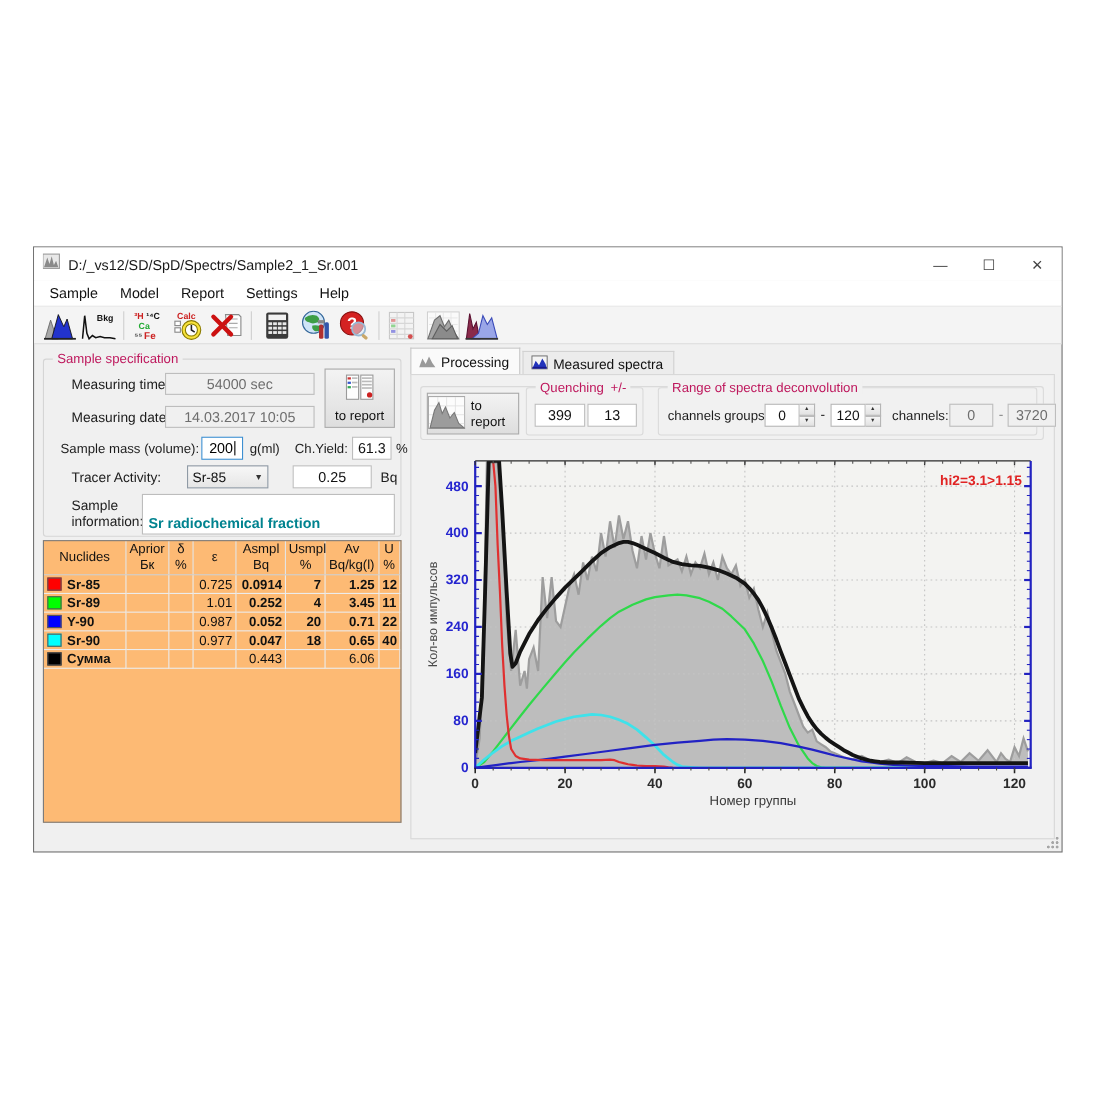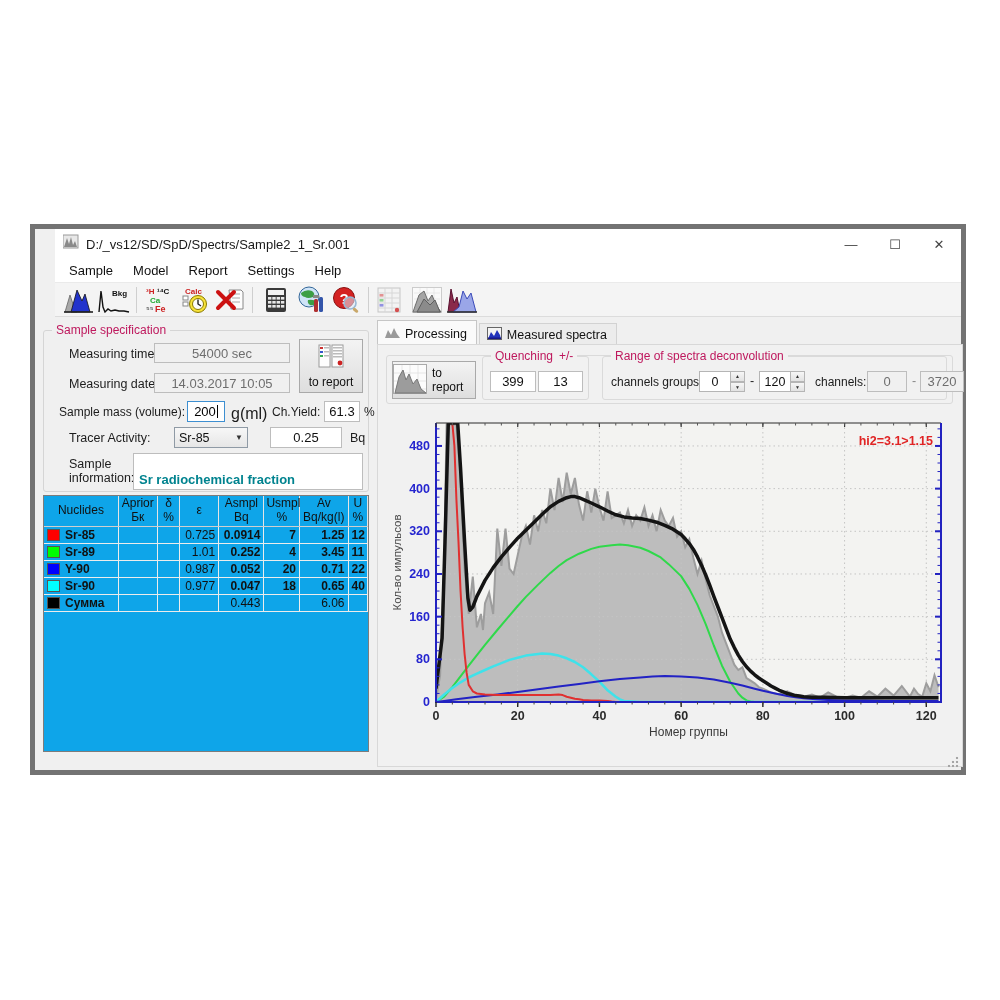--- a/index.html
+++ b/index.html
@@ -1,19 +1,19 @@
 <!DOCTYPE html>
 <html><head>
 <meta charset="utf-8">
 <style>
   html,body{margin:0;padding:0;background:#ffffff;width:1000px;height:1000px;
     font-family:"Liberation Sans",sans-serif;-webkit-font-smoothing:antialiased;}
   *{box-sizing:border-box;}
   .window{position:absolute;left:30px;top:224px;width:936px;height:551px;
-    background:#f0f0f0;border:5px solid #737373;padding-left:20px;}
+    background:#f0f0f0;border:1px solid #737373;}
   
   .titlebar{height:30px;background:#ffffff;display:flex;align-items:center;padding-left:8px;}
   .title-text{font-size:13px;color:#1a1a1a;margin-left:7px;}
   .win-controls{margin-left:auto;display:flex;height:100%;}
   .win-btn{width:44px;height:100%;display:flex;align-items:center;justify-content:center;
     font-size:13px;color:#444;}
   
   .menubar{height:23px;background:#ffffff;display:flex;align-items:center;padding-left:4px;}
   .menu-item{padding:3px 10px;font-size:13px;color:#111;}
   
@@ -38,21 +38,21 @@
   .btn{position:absolute;border:1px solid #a9a9a9;background:linear-gradient(#f3f3f3,#dedede);
     display:flex;align-items:center;justify-content:center;font-size:12px;color:#111;}
   .spin{position:absolute;display:flex;}
   .spin .sp-val{border:1px solid #b5b5b5;background:#fff;font-size:12.5px;color:#111;
     display:flex;align-items:center;justify-content:center;}
   .spin .sp-btns{display:flex;flex-direction:column;width:14px;}
   .spin .sp-up,.spin .sp-dn{flex:1;border:1px solid #b5b5b5;border-left:none;
     background:linear-gradient(#f6f6f6,#e2e2e2);font-size:5px;color:#333;
     display:flex;align-items:center;justify-content:center;line-height:0;}
   
-  .ntable-box{position:absolute;background:#0ea5e9;border:1px solid #7c7c7c;overflow:hidden;}
+  .ntable-box{position:absolute;background:#fdba74;border:1px solid #7c7c7c;overflow:hidden;}
   table.ntable{border-collapse:collapse;width:100%;table-layout:fixed;font-size:12px;color:#111;}
   table.ntable th{font-weight:normal;font-size:12px;border-bottom:1px solid #cfcfcf;
     border-right:1px solid #e4e4e4;padding:1px 2px;text-align:center;line-height:1.15;}
   table.ntable td{border-bottom:1px solid #ececec;border-right:1px solid #ececec;
     padding:0 3px;height:17px;white-space:nowrap;}
   td.num{text-align:right;}
   .swatch{display:inline-block;width:13px;height:12px;margin-right:5px;vertical-align:-2px;
     border:1px solid #555;}
   .nm{font-weight:bold;}
   
@@ -236,21 +236,21 @@
         </svg>
       </span>
       <span>to report</span>
     </div>
 
     <span class="lbl" style="left:15px;top:74px;font-size:12px;">Sample mass (volume):</span>
     <div class="field focus" style="left:143px;top:70px;width:38px;height:21px;">
       <span>200</span>
         <span class="caret"></span>
     </div>
-    <span class="lbl" style="left:187px;top:74px;font-size:16px;">g(ml)</span>
+    <span class="lbl" style="left:187px;top:74px;font-size:12px;">g(ml)</span>
     <span class="lbl" style="left:228px;top:74px;font-size:12px;">Ch.Yield:</span>
     <div class="field white" style="left:280px;top:70px;width:36px;height:21px;">61.3</div>
     <span class="lbl" style="left:320px;top:74px;font-size:12px;">%</span>
 
     <span class="lbl" style="left:25px;top:100px;">Tracer Activity:</span>
     <div class="combo" style="left:130px;top:96px;width:74px;height:21px;">
       <span>Sr-85</span>
       <span class="arrow">▼</span>
     </div>
     <div class="field white" style="left:226px;top:96px;width:72px;height:21px;">0.25</div>

